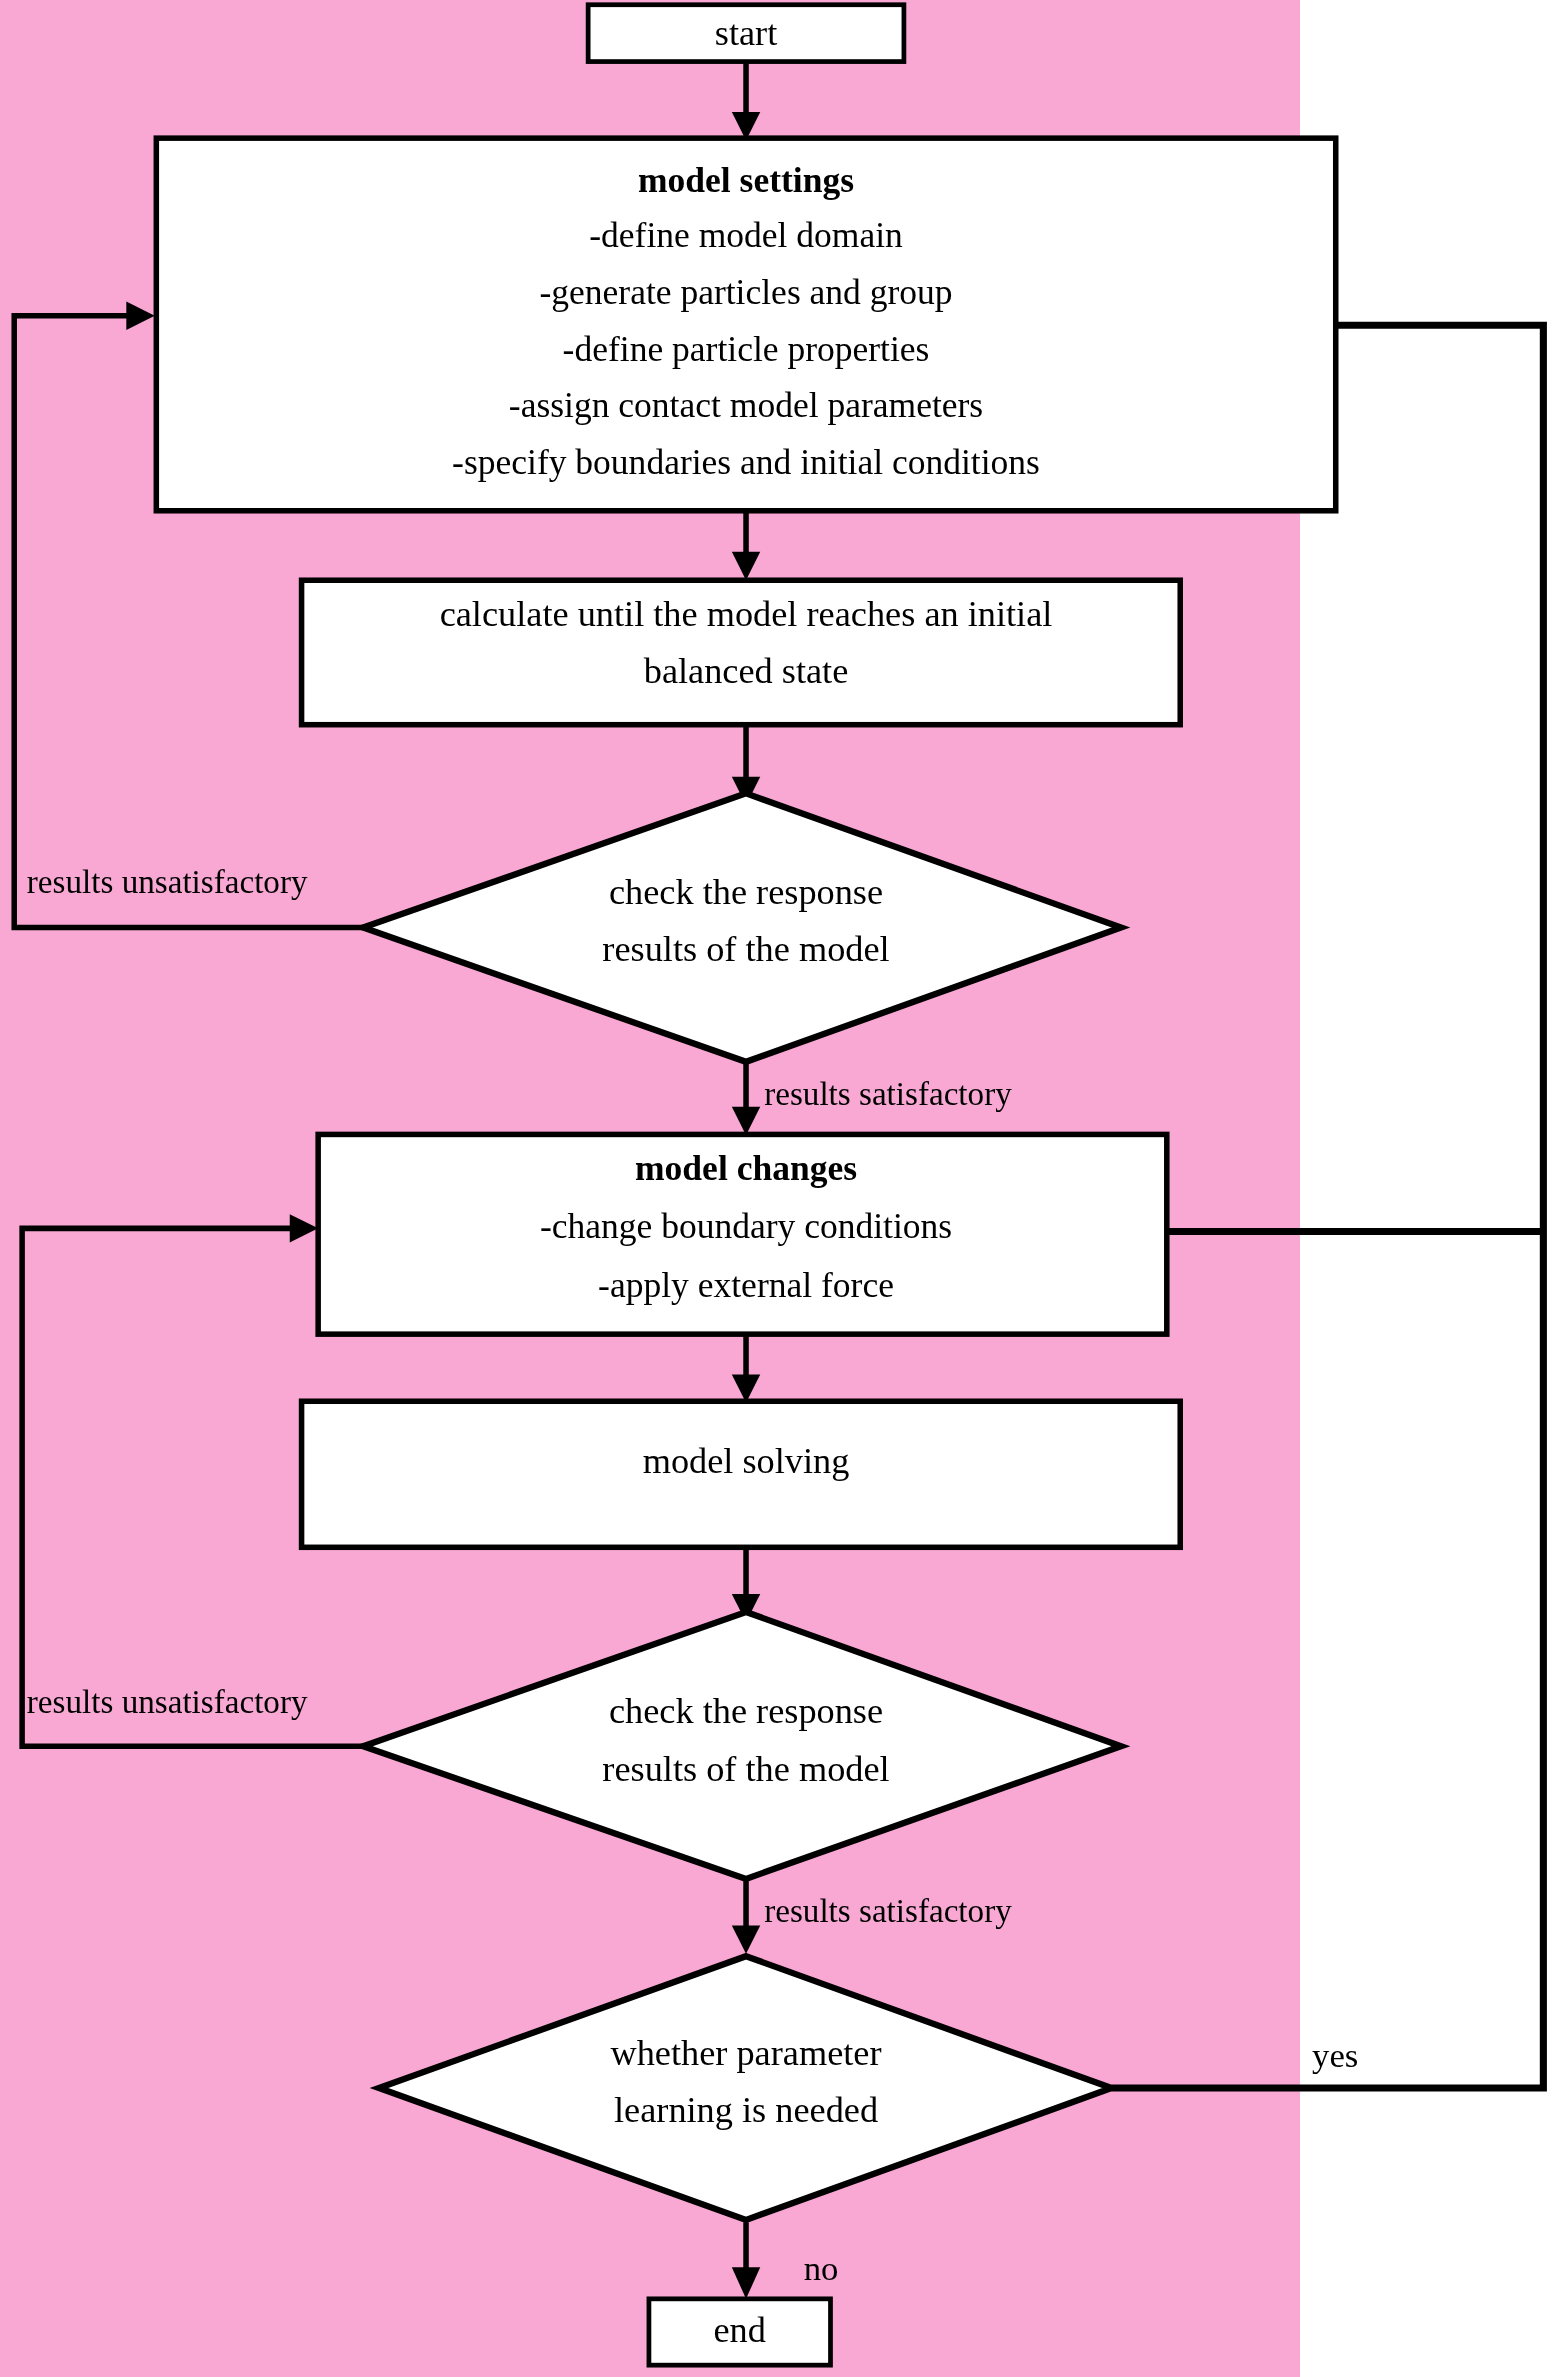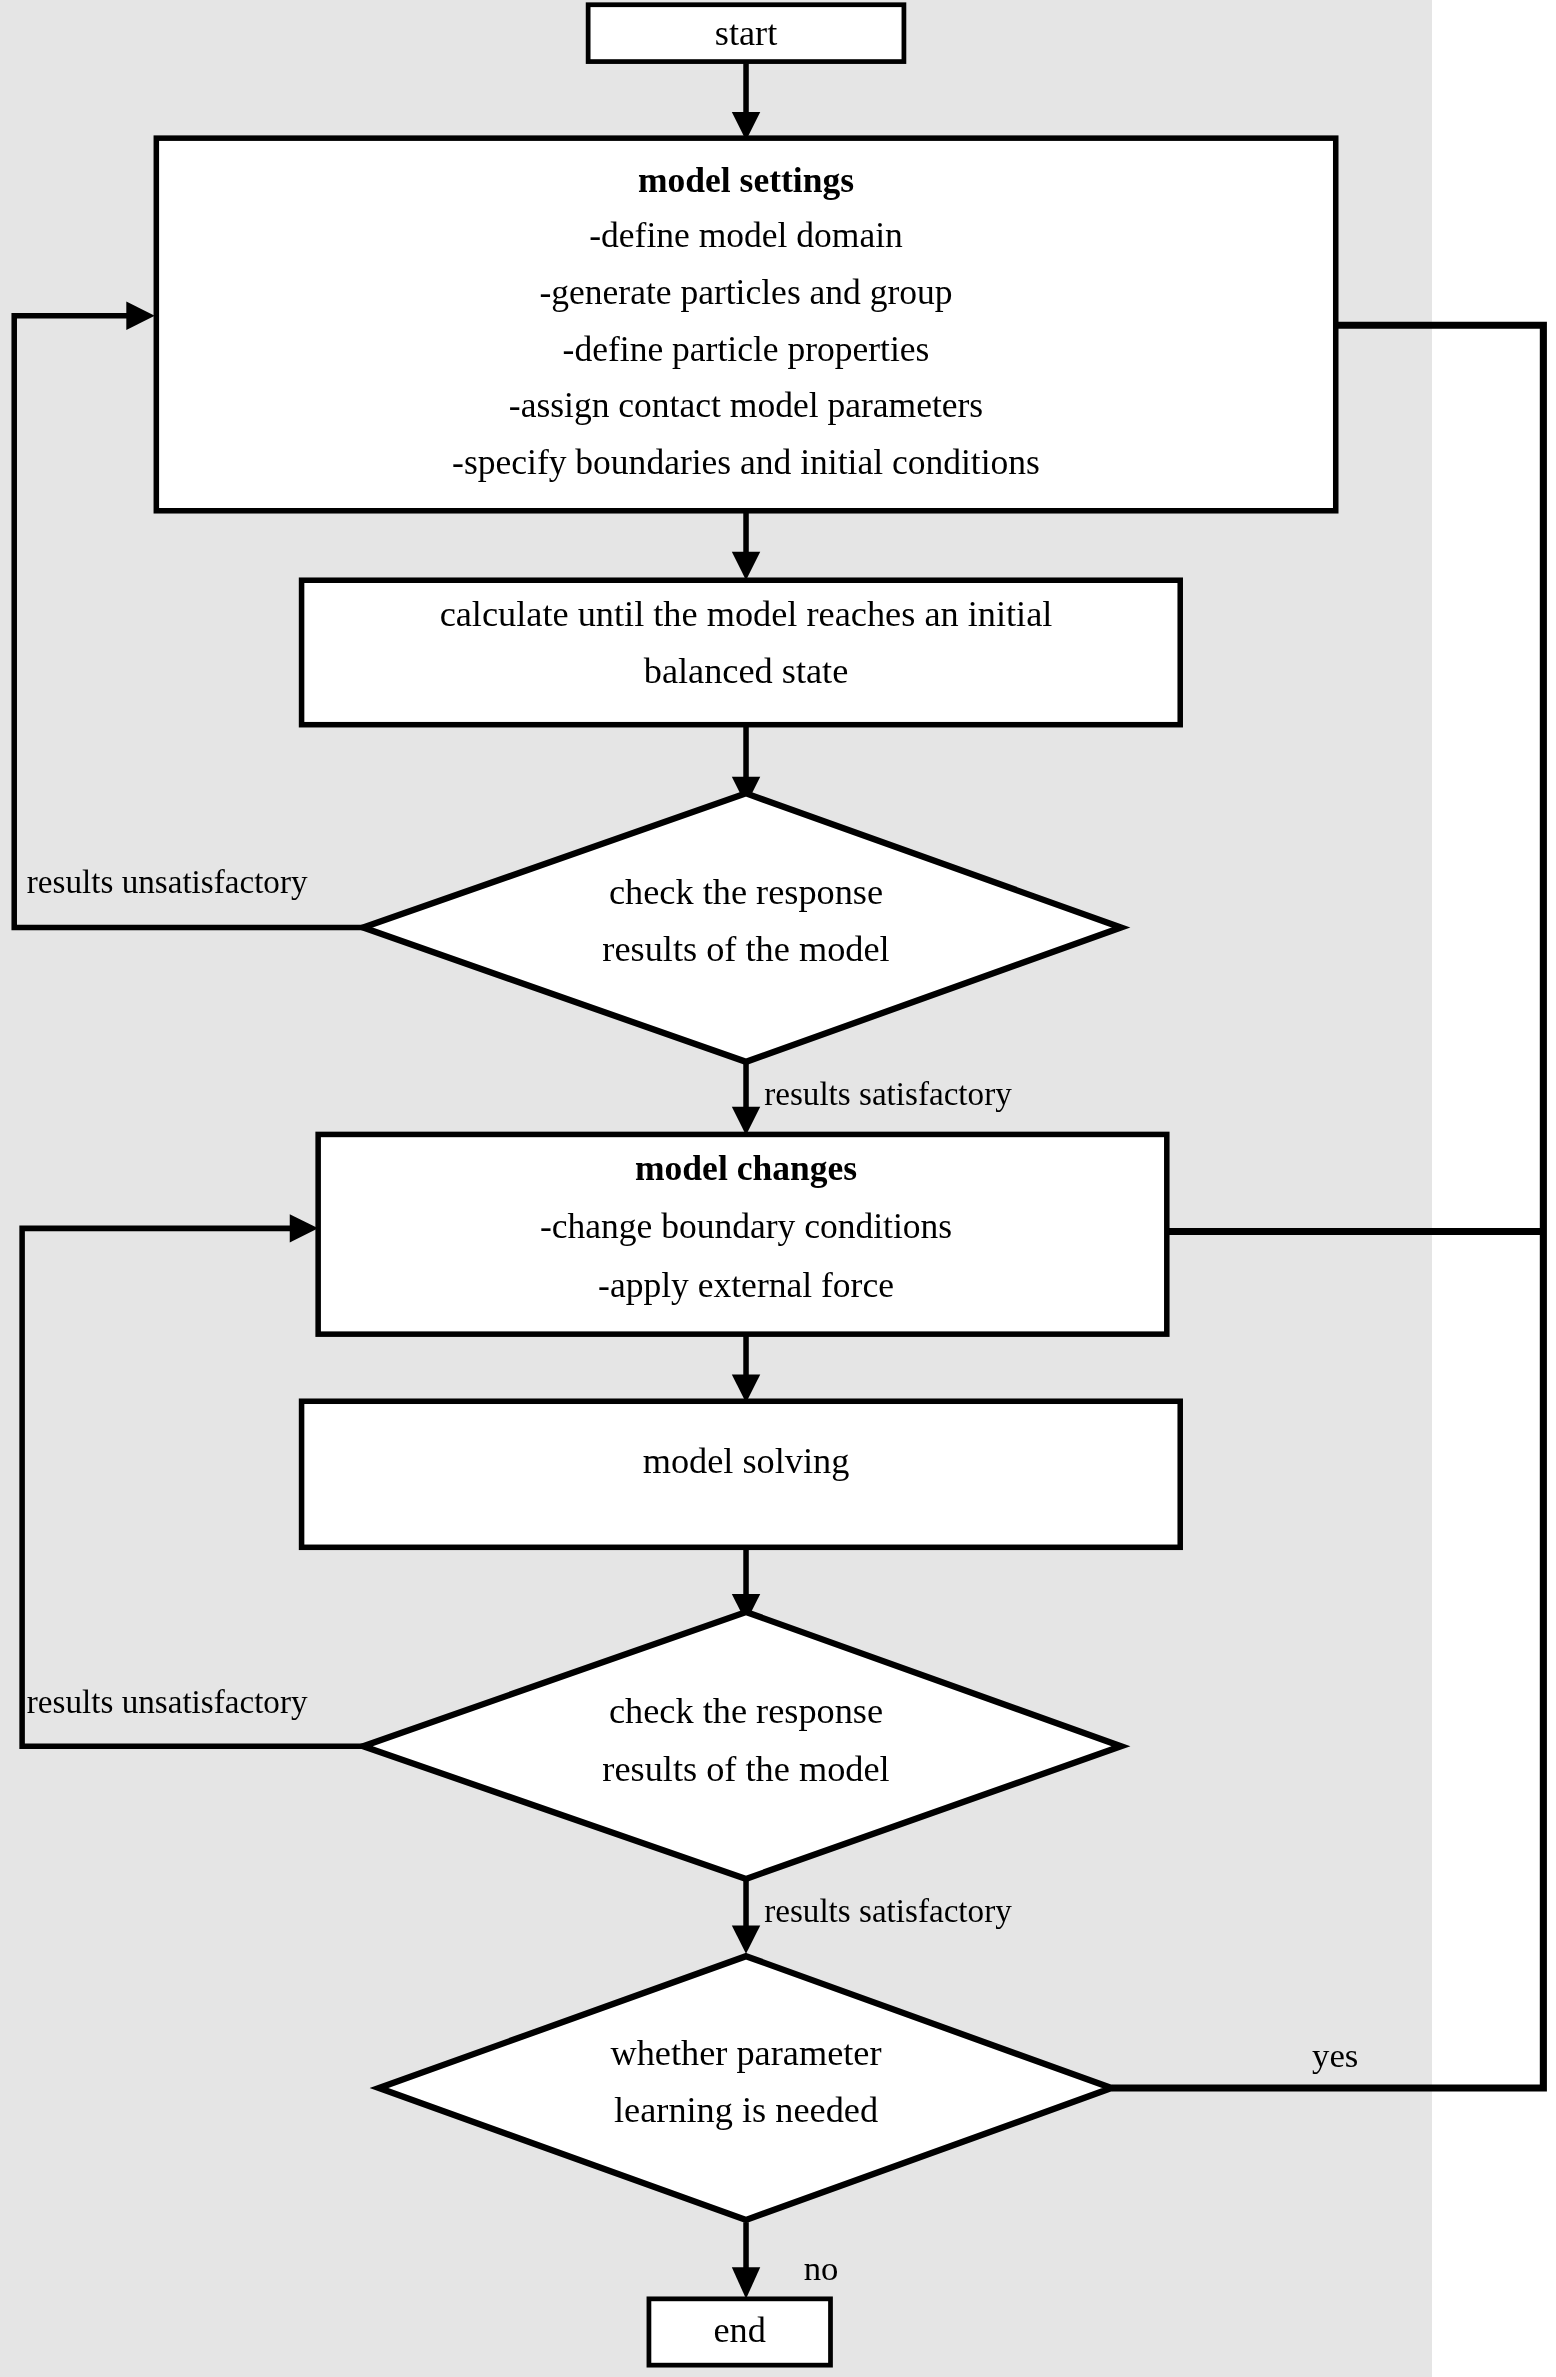--- a/index.html
+++ b/index.html
@@ -2,23 +2,23 @@
 <html style="font-size:12.6px"><head>
 <meta charset="utf-8">
 <style>
   html, body {
     margin: 0;
     padding: 0;
     background: #ffffff;
   }
   #flow-root {
     position: relative;
-    width: 1432px;
+    width: 1300px;
     height: 2377px;
-    background: #e5e5e5;
+    background: #f9a8d4;
     font-family: "Liberation Serif", "DejaVu Serif", serif;
   }
   svg#flow-svg {
     position: absolute;
     top: 0;
     left: 0;
     width: 1556px;
     height: 2377px;
     display: block;
   }

